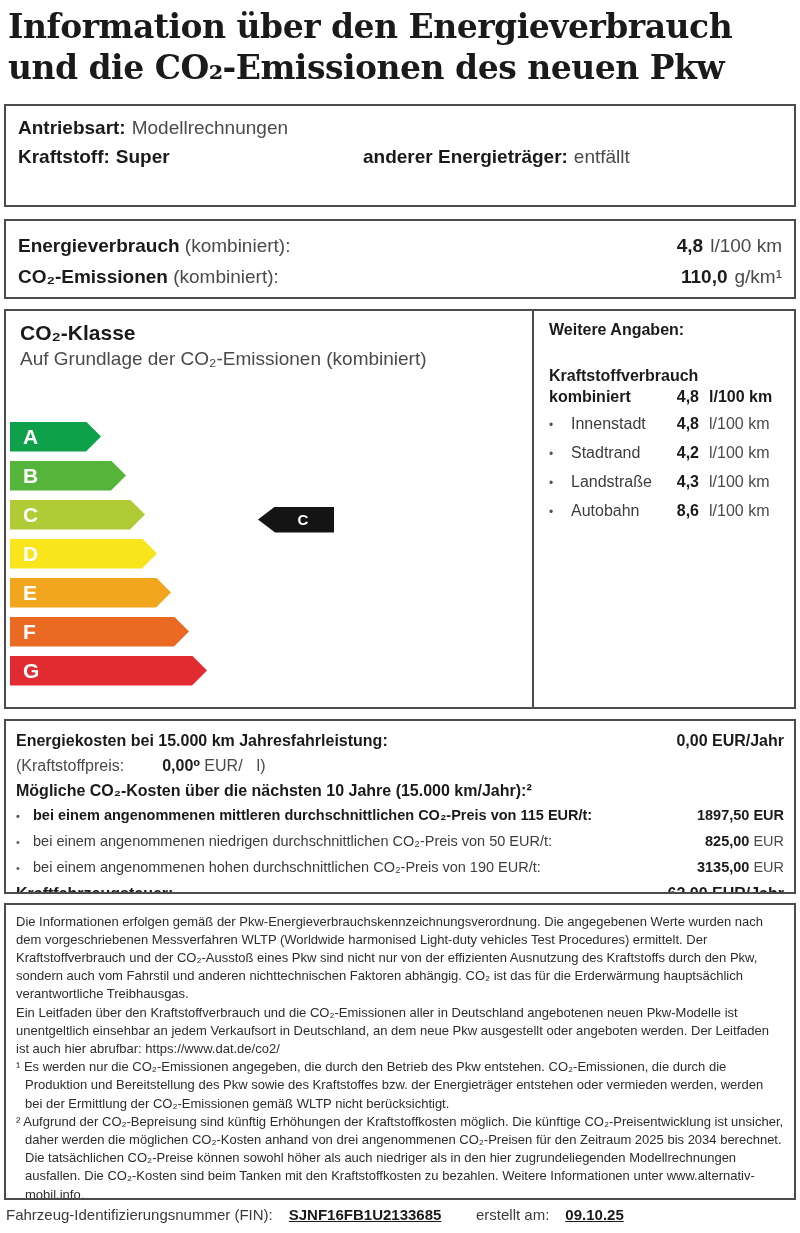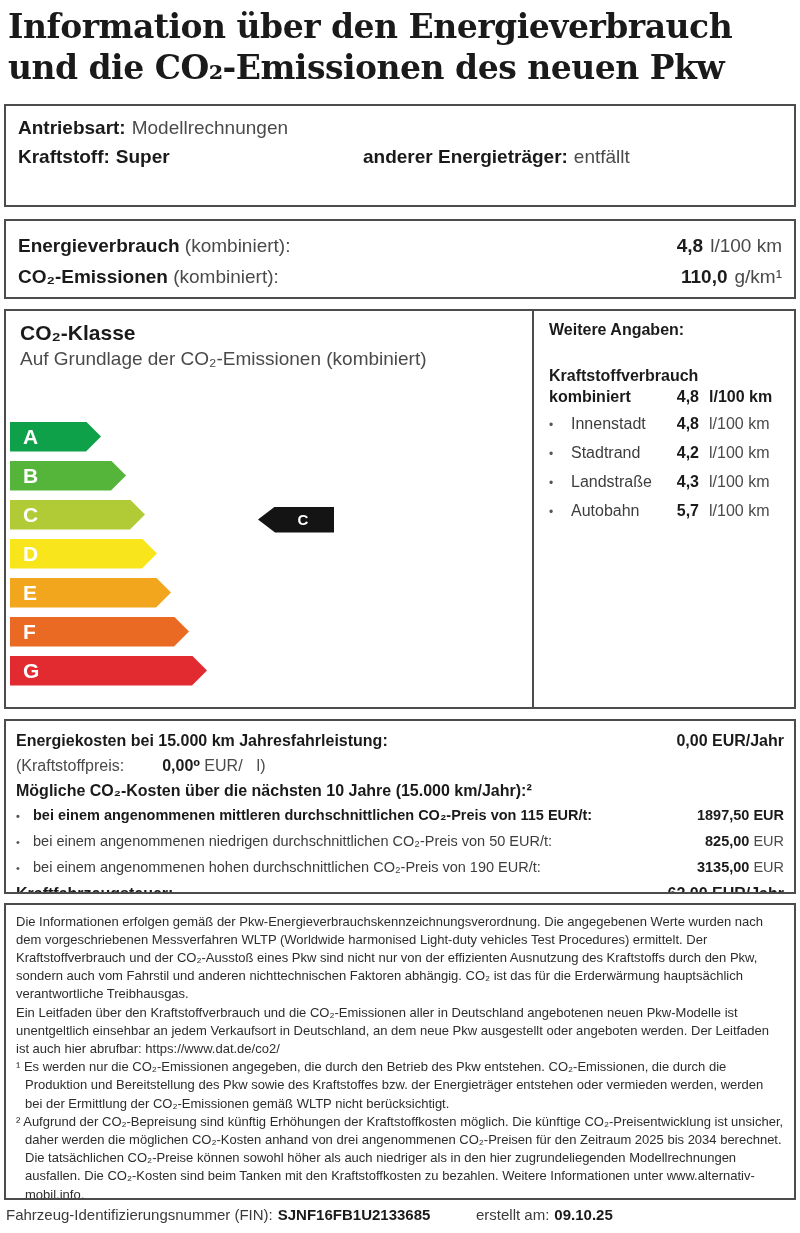--- a/index.html
+++ b/index.html
@@ -97,21 +97,21 @@
   .c-bullet-row.allbold { font-weight: bold; color: #1a1a1a; }
   .c-bullet-row.allbold .c-unit { color: #1a1a1a; }
 
   
   .legal-box { margin-top: 9px; height: 297px; padding: 8px 10px; font-size: 13px; line-height: 18.2px; color: #2d2d2d; }
   .legal-box p { margin: 0; }
   .legal-box p.fn { padding-left: 9px; text-indent: -9px; }
 
   
   .footer { display: grid; grid-template-columns: 1fr 318px; padding: 6px 6px 0; font-size: 15px; color: #3a3a3a; }
-  .footer .b { margin-left: 5px; }
+  .footer .b { margin-left: 16px; text-decoration: underline; }
 </style>
 </head>
 <body>
 
 <div class="page">
 
   <h1 class="title">
     <span>Information über den Energieverbrauch</span>
     <span>und die CO₂-Emissionen des neuen Pkw</span>
   </h1>
@@ -204,21 +204,21 @@
       </div>
       <div class="w-row">
         <span class="w-bullet">•</span>
         <span class="w-label">Landstraße</span>
         <span class="w-val">4,3</span>
         <span class="w-unit">l/100 km</span>
       </div>
       <div class="w-row">
         <span class="w-bullet">•</span>
         <span class="w-label">Autobahn</span>
-        <span class="w-val">5,7</span>
+        <span class="w-val">8,6</span>
         <span class="w-unit">l/100 km</span>
       </div>
     </aside>
   </section>
 
   <section class="box costs-box">
     <div class="c-row">
       <span class="b c-flex1">Energiekosten bei 15.000 km Jahresfahrleistung:</span>
       <span class="b">0,00 EUR/Jahr</span>
     </div>

